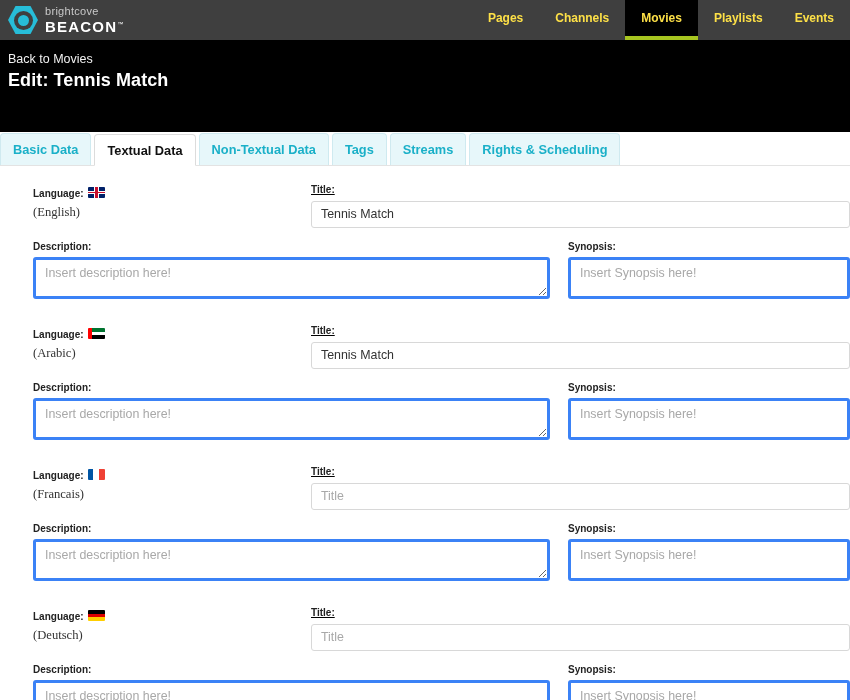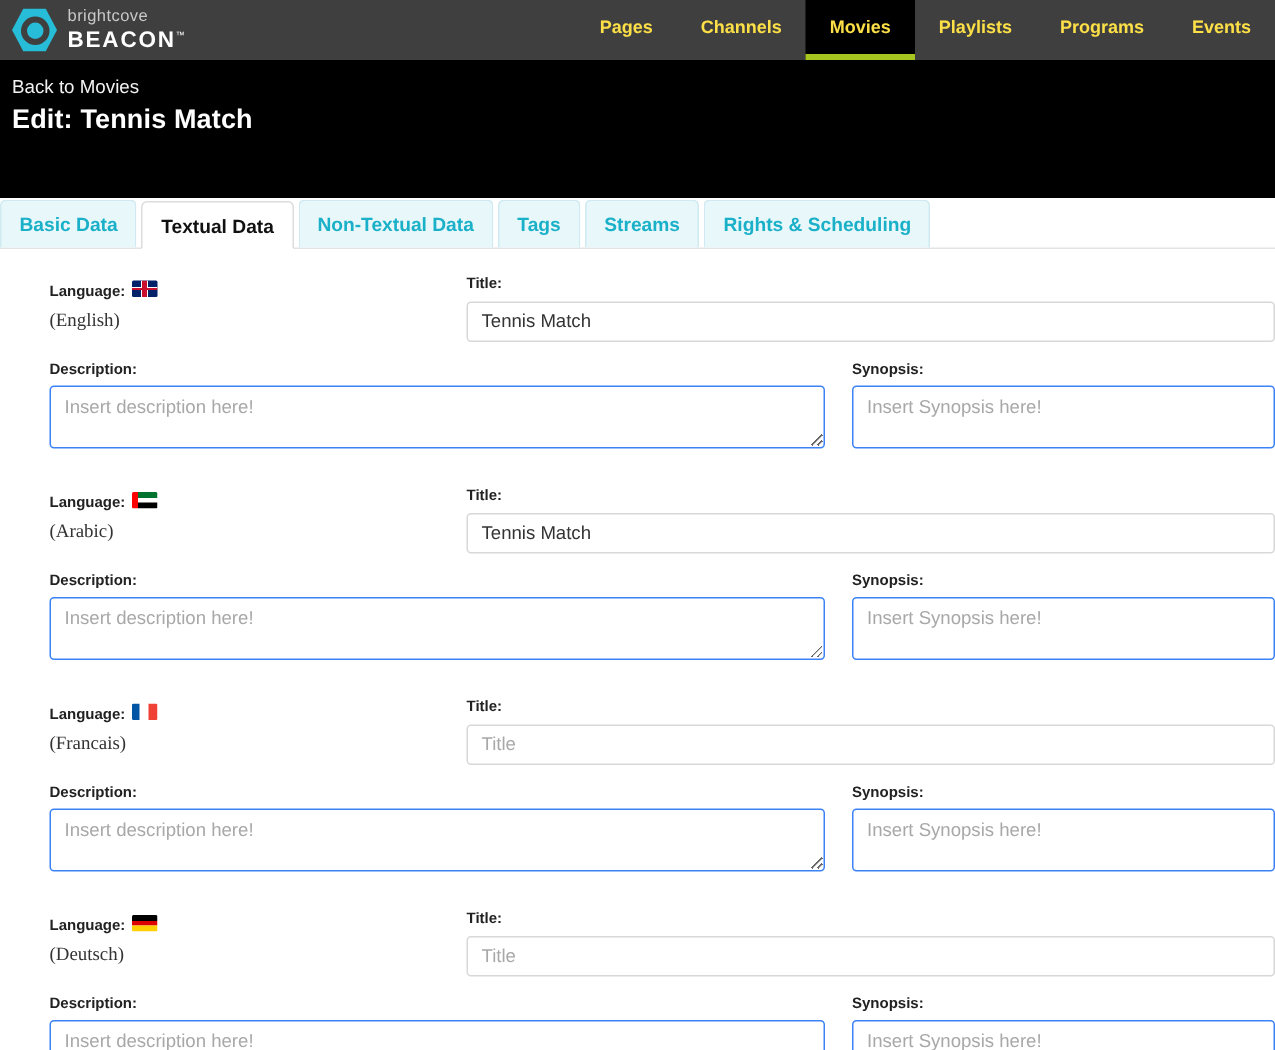--- a/index.html
+++ b/index.html
@@ -162,20 +162,21 @@
   .row-lang { align-items: flex-start; }
 
   .col-lang {
     width: 278px;
     flex: 0 0 278px;
     padding-top: 3px;
   }
   .col-title {
     flex: 1 1 auto;
     padding-right: 0;
+    text-decoration: underline;
   }
   .lbl {
     font-size: 10px;
     font-weight: bold;
     color: #222222;
     display: block;
     margin-bottom: 4px;
     line-height: 1.25;
   }
   .lang-sub {
@@ -247,21 +248,21 @@
     width: 535px;
     flex: 0 0 535px;
     padding-right: 18px;
   }
   .col-syn {
     flex: 1 1 auto;
   }
   .ta {
     width: 100%;
     height: 42px;
-    border: 1px solid #3b82f6;
+    border: 3px solid #3b82f6;
     border-radius: 3px;
     padding: 6px 9px;
     font-size: 12.4px;
     color: #333333;
     font-family: "Liberation Sans", sans-serif;
     background: #ffffff;
     outline: none;
     resize: vertical;
     display: block;
   }
@@ -303,21 +304,20 @@
       <span class="brand-top">brightcove</span>
       <span class="brand-bottom"><span>BEACON</span><sup>™</sup></span>
     </div>
   </div>
 
   <div class="navitems">
     <div class="navitem">Pages</div>
     <div class="navitem">Channels</div>
     <div class="navitem active">Movies</div>
     <div class="navitem">Playlists</div>
-    <div class="navitem">Programs</div>
     <div class="navitem">Events</div>
   </div>
 </div>
 
 <div class="pagehead">
   <span class="backlink">Back to Movies</span>
   <h1 class="pagetitle">Edit: Tennis Match</h1>
 </div>
 
 <div class="tabstrip">

